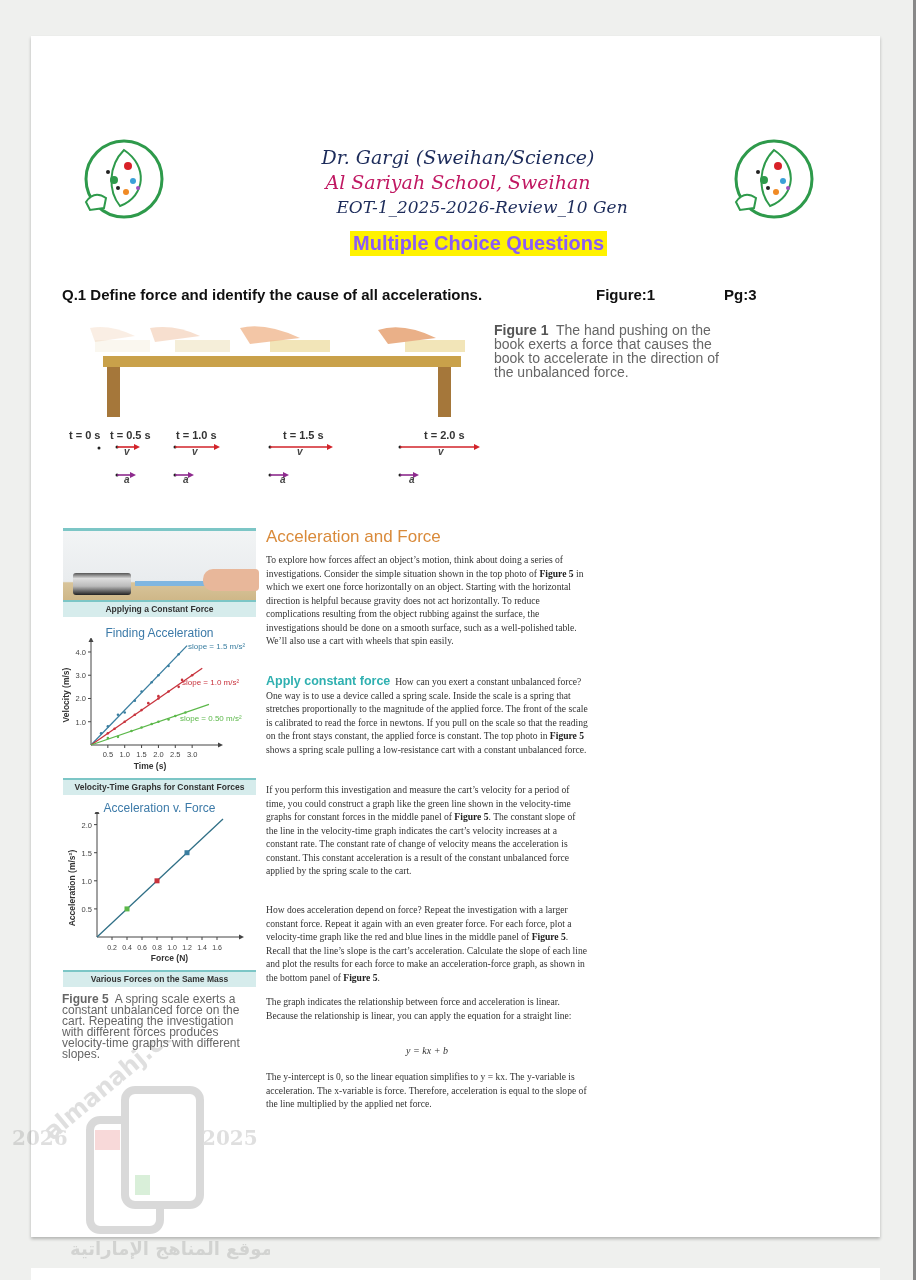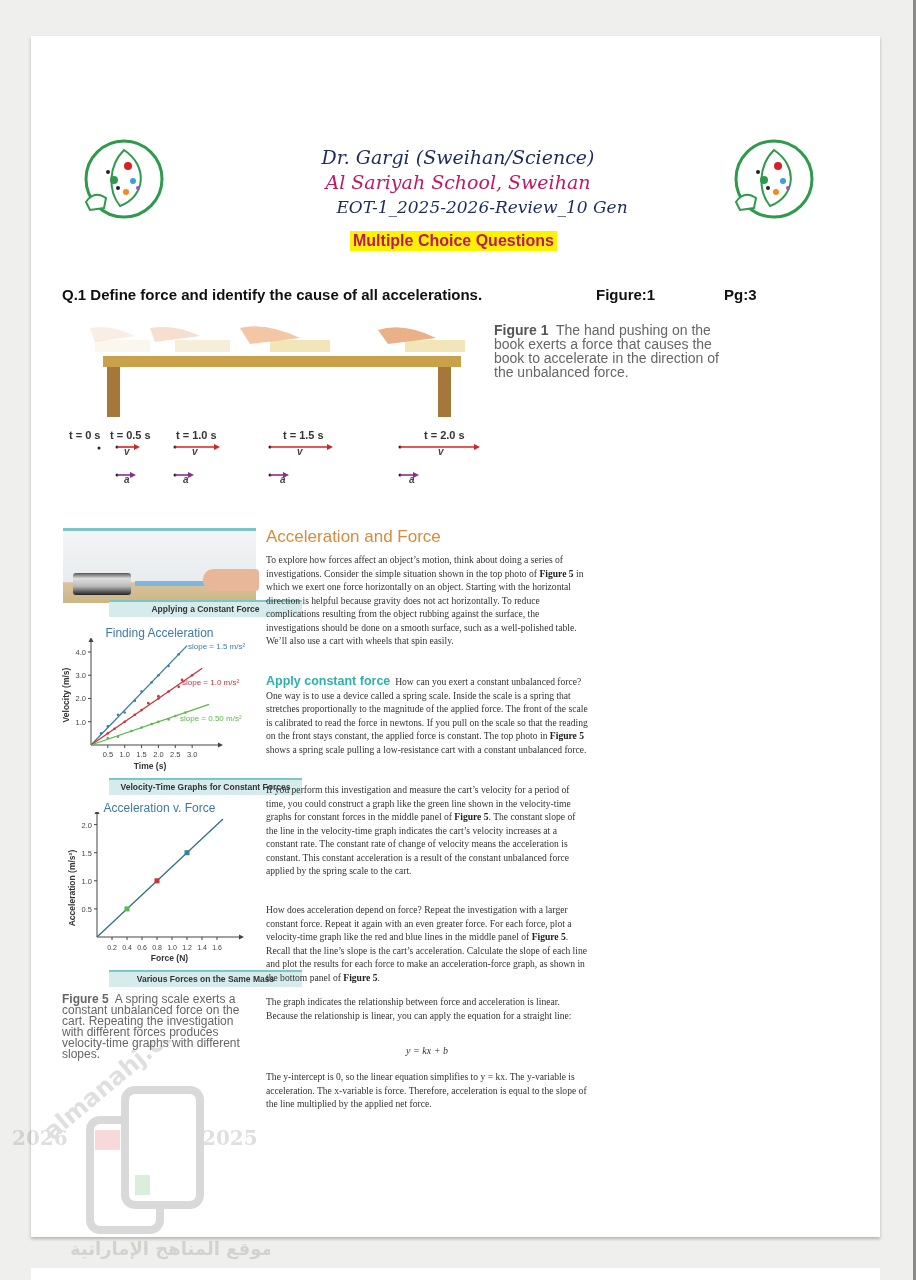--- a/index.html
+++ b/index.html
@@ -5,34 +5,34 @@
   html, body { margin:0; padding:0; }
   body { width:916px; height:1280px; background:#eff0ee; position:relative; overflow:hidden; font-family:"Liberation Sans", sans-serif; }
   .page { position:absolute; left:31px; top:36px; width:849px; height:1201px; background:#fff; box-shadow:0 2px 3px rgba(0,0,0,0.25); }
   .page2 { position:absolute; left:31px; top:1268px; width:849px; height:20px; background:#fff; }
   .scrollbar { position:absolute; right:0; top:0; width:3px; height:1280px; background:#888; }
   .abs { position:absolute; }
   .hdr { position:absolute; left:0; width:916px; text-align:center; font-family:"DejaVu Serif", serif; font-style:italic; }
   .hdr1 { top:146px; font-size:19px; color:#1c2b5a; }
   .hdr2 { top:171px; font-size:19px; color:#c01862; }
   .hdr3 { top:197px; font-size:17px; color:#1c2b5a;margin-left:24px; }
-  .mcq { position:absolute; left:350px; top:231px; padding:1px 3px; background:#fff200; color:#be185d; font-weight:bold; font-size:16px; }
+  .mcq { position:absolute; left:350px; top:231px; padding:1px 3px; background:#fff200; color:#8b5cf6; font-weight:bold; font-size:20px; }
   .q1 { position:absolute; left:62px; top:286px; font-weight:bold; font-size:15px; color:#111; }
   .fig1lbl { position:absolute; left:596px; top:286px; font-weight:bold; font-size:15px; color:#111; }
   .pglbl { position:absolute; left:724px; top:286px; font-weight:bold; font-size:15px; color:#111; }
   .cap1 { position:absolute; left:494px; top:323px; width:230px; font-size:14px; line-height:14px; color:#666; }
   .cap1 b { color:#555; }
   .tlbl { position:absolute; font-size:11px; font-weight:bold; color:#333;text-align:center; }
   .vlbl { position:absolute; font-size:10px; font-style:italic; font-weight:bold; color:#444; }
   .artitle { position:absolute; left:266px; top:527px; font-size:17px; color:#d98a3a; }
   .body { position:absolute; left:266px; width:322px; font-family:"Liberation Serif", serif; font-size:9.6px; line-height:13.5px; color:#333; text-align:left; }
   .body b { color:#222; }
   .acf { color:#2fb0b0; font-family:"Liberation Sans", sans-serif; font-size:12.5px; font-weight:bold; }
   .eq { position:absolute; left:266px; width:322px; top:1045px; text-align:center; font-family:"Liberation Serif", serif; font-style:italic; font-size:10px; color:#333; }
-  .panel-bar { position:absolute; left:63px; width:193px; height:15px; background:#d6ecec; border-top:2px solid #7cc6c6; font-size:8.5px; color:#333; text-align:center; line-height:15px; font-weight:bold;margin-left:46px; }
+  .panel-bar { position:absolute; left:63px; width:193px; height:15px; background:#d6ecec; border-top:2px solid #7cc6c6; font-size:8.5px; color:#333; text-align:center; line-height:15px; font-weight:bold; }
   .ptitle { position:absolute; left:63px; width:193px; text-align:center; font-size:12px; color:#3c7aa8; font-weight:normal; }
   .cap5 { position:absolute; left:62px; top:994px; width:195px; font-size:12px; line-height:11px; color:#666; }
   .watermark { position:absolute; left:10px; top:1040px; width:260px; height:230px; opacity:0.18; }
 </style>
 </head>
 <body>
 
 <div class="page"></div>
 <div class="page2"></div>
 <div class="scrollbar"></div>

